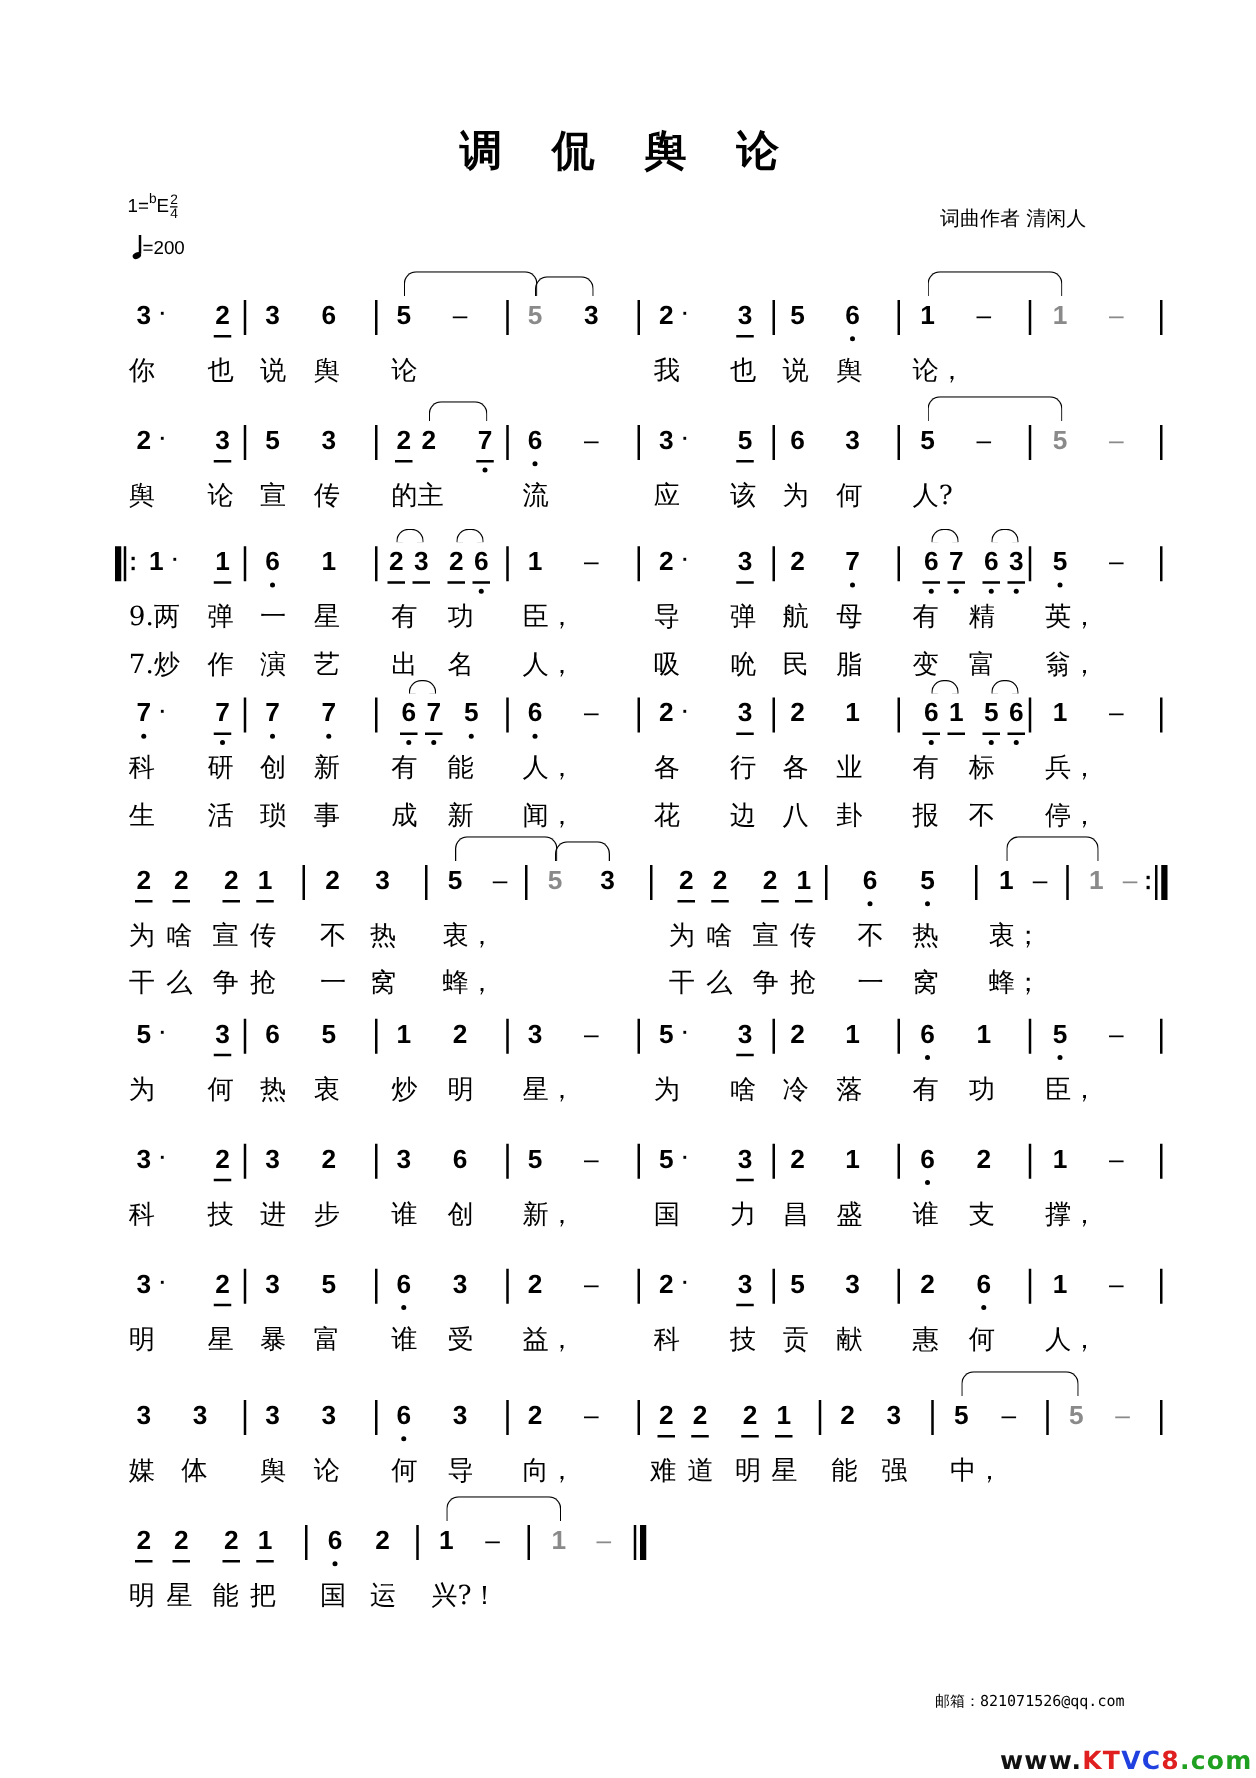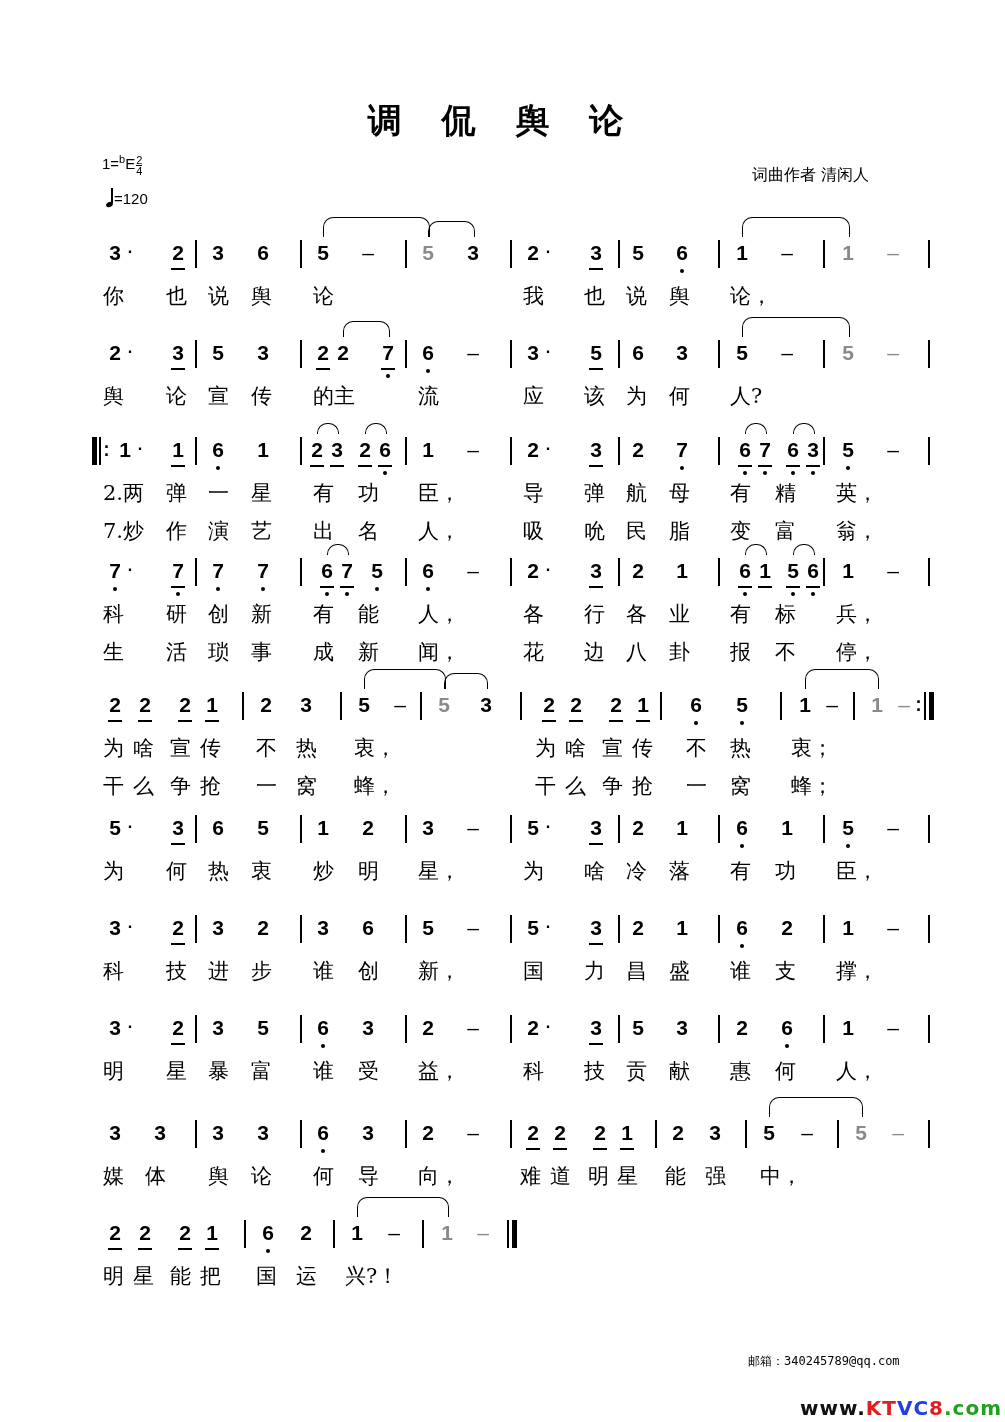--- a/index.html
+++ b/index.html
@@ -37,21 +37,21 @@
 </head>
 <body>
 
 <div class="abs title">调 侃 舆 论</div>
 
 <div class="abs key">
   <span>1=</span><span class="flat">b</span><span>E</span><span class="timesig"><span class="num">2</span><span>4</span></span>
 </div>
 
 <div class="abs tempo">
-  <span class="note-icon"></span><span>=120</span>
+  <span class="note-icon"></span><span>=200</span>
 </div>
 
 <div class="abs author">词曲作者 清闲人</div>
 
 <div id="score">
     <div class="row" style="top: 238px;">
       <div class="n" style="left: 105px;"><span>3</span><span class="aug">·</span></div>
       <div class="n" style="left: 168px;"><span>2</span><div class="u" style="left: 3px; width: 14px; top: 30px;"></div></div>
       <div class="n" style="left: 208px;"><span>3</span></div>
       <div class="n" style="left: 253px;"><span>6</span></div>
@@ -164,21 +164,21 @@
       <div class="bar" style="left: 618px;"></div>
       <div class="bar" style="left: 718px;"></div>
       <div class="bar" style="left: 823px;"></div>
       <div class="bar" style="left: 928px;"></div>
       <div class="tie" style="left: 317px; width: 20px; top: -12px; height: 10px;"></div>
       <div class="tie" style="left: 365px; width: 20px; top: -12px; height: 10px;"></div>
       <div class="tie" style="left: 745px; width: 20px; top: -12px; height: 10px;"></div>
       <div class="tie" style="left: 793px; width: 20px; top: -12px; height: 10px;"></div>
     </div>
     <div class="lyr" style="top: 479px;">
-      <span style="left: 103px;">2.两</span>
+      <span style="left: 103px;">9.两</span>
       <span style="left: 166px;">弹</span>
       <span style="left: 208px;">一</span>
       <span style="left: 251px;">星</span>
       <span style="left: 313px;">有</span>
       <span style="left: 358px;">功</span>
       <span style="left: 418px;">臣，</span>
       <span style="left: 523px;">导</span>
       <span style="left: 584px;">弹</span>
       <span style="left: 626px;">航</span>
       <span style="left: 669px;">母</span>
@@ -526,16 +526,16 @@
       <span style="left: 103px;">明</span>
       <span style="left: 133px;">星</span>
       <span style="left: 170px;">能</span>
       <span style="left: 200px;">把</span>
       <span style="left: 256px;">国</span>
       <span style="left: 296px;">运</span>
       <span style="left: 345px;">兴?！</span>
     </div>
   </div>
 
-<div class="abs footer-email">邮箱：340245789@qq.com</div>
+<div class="abs footer-email">邮箱：821071526@qq.com</div>
 <div class="abs footer-site">
   <span style="color:#111">www.</span><span style="color:#e02020">K</span><span style="color:#e02020">T</span><span style="color:#2040e0">V</span><span style="color:#2040e0">C</span><span style="color:#e02020">8</span><span style="color:#20a020">.com</span>
 </div>
 
 </body></html>

